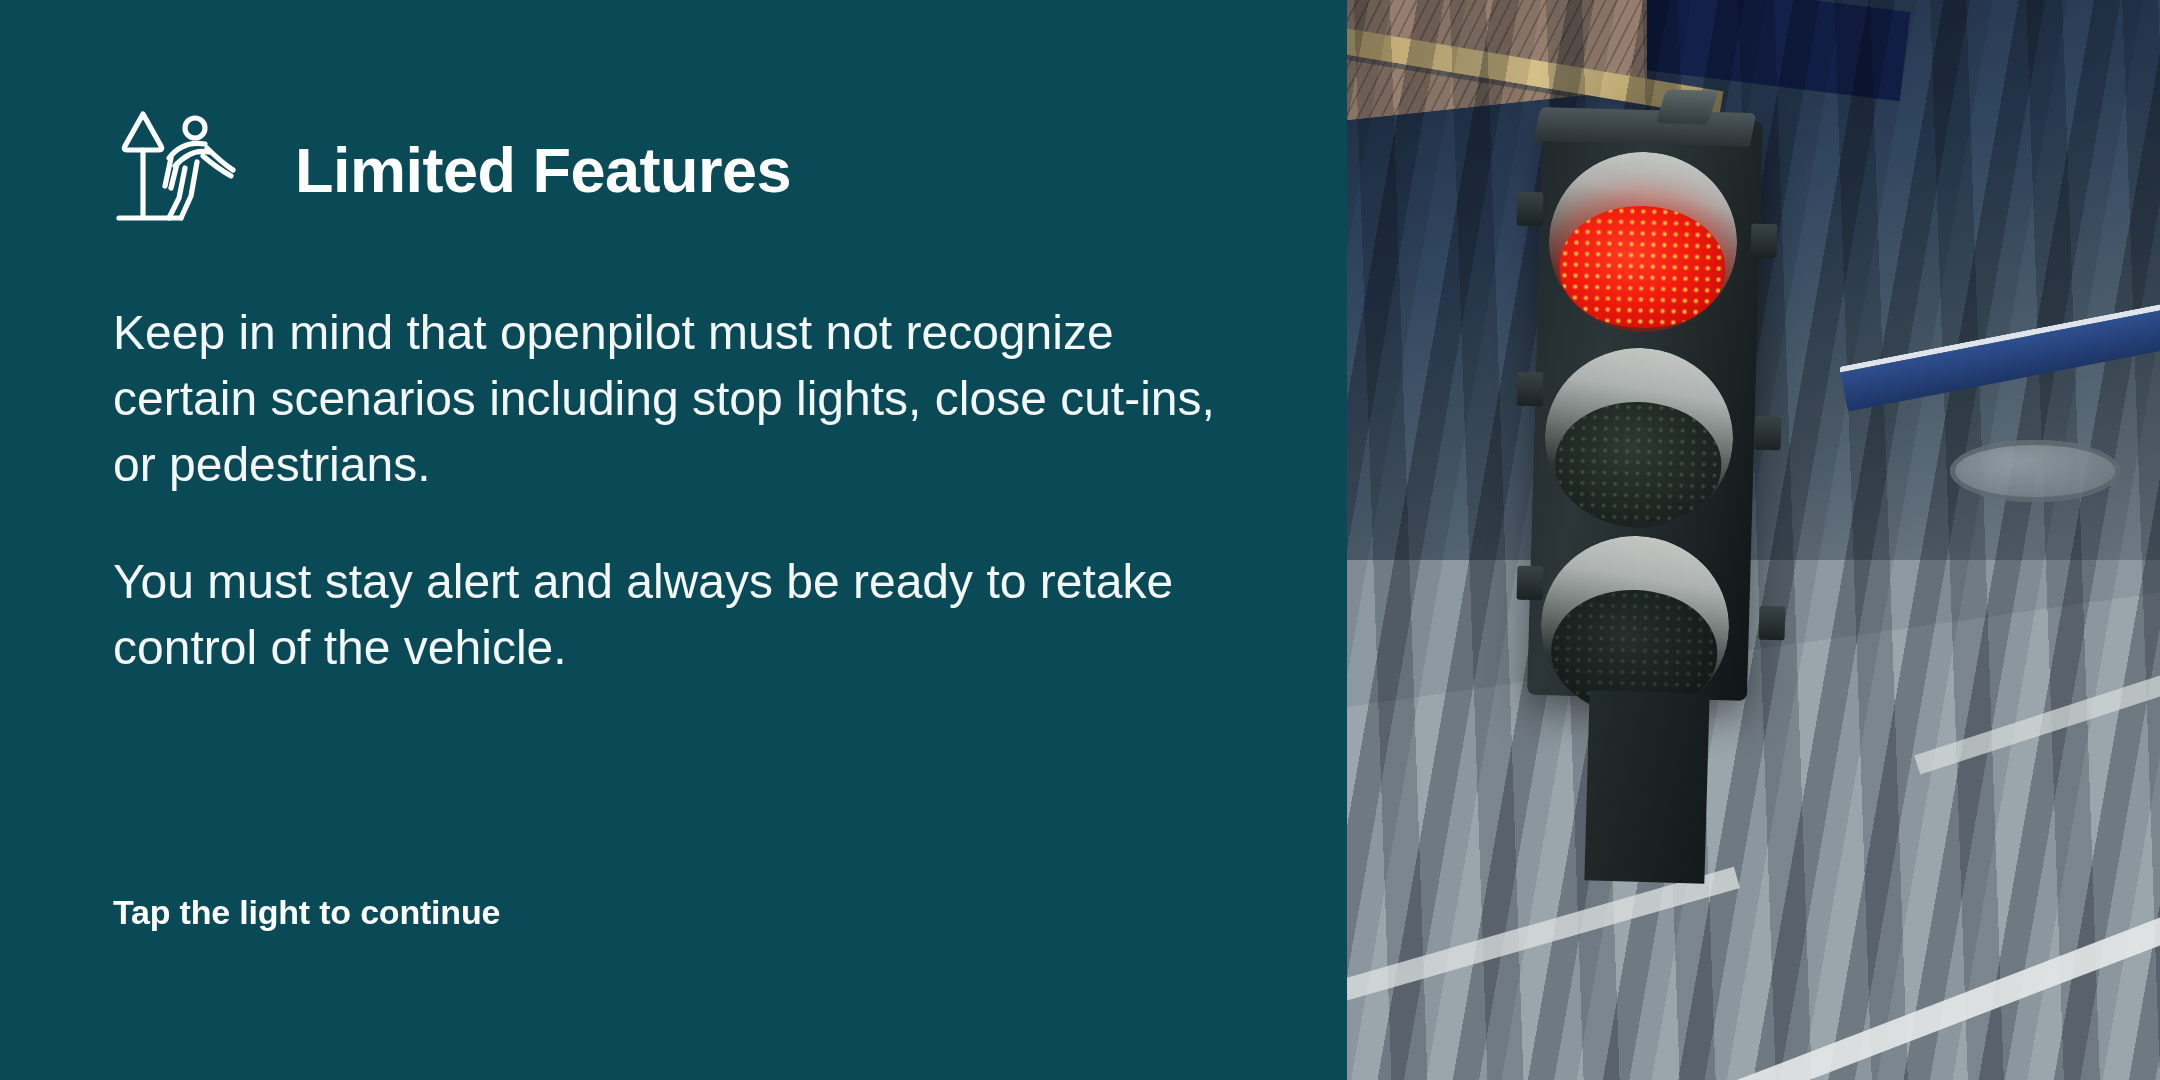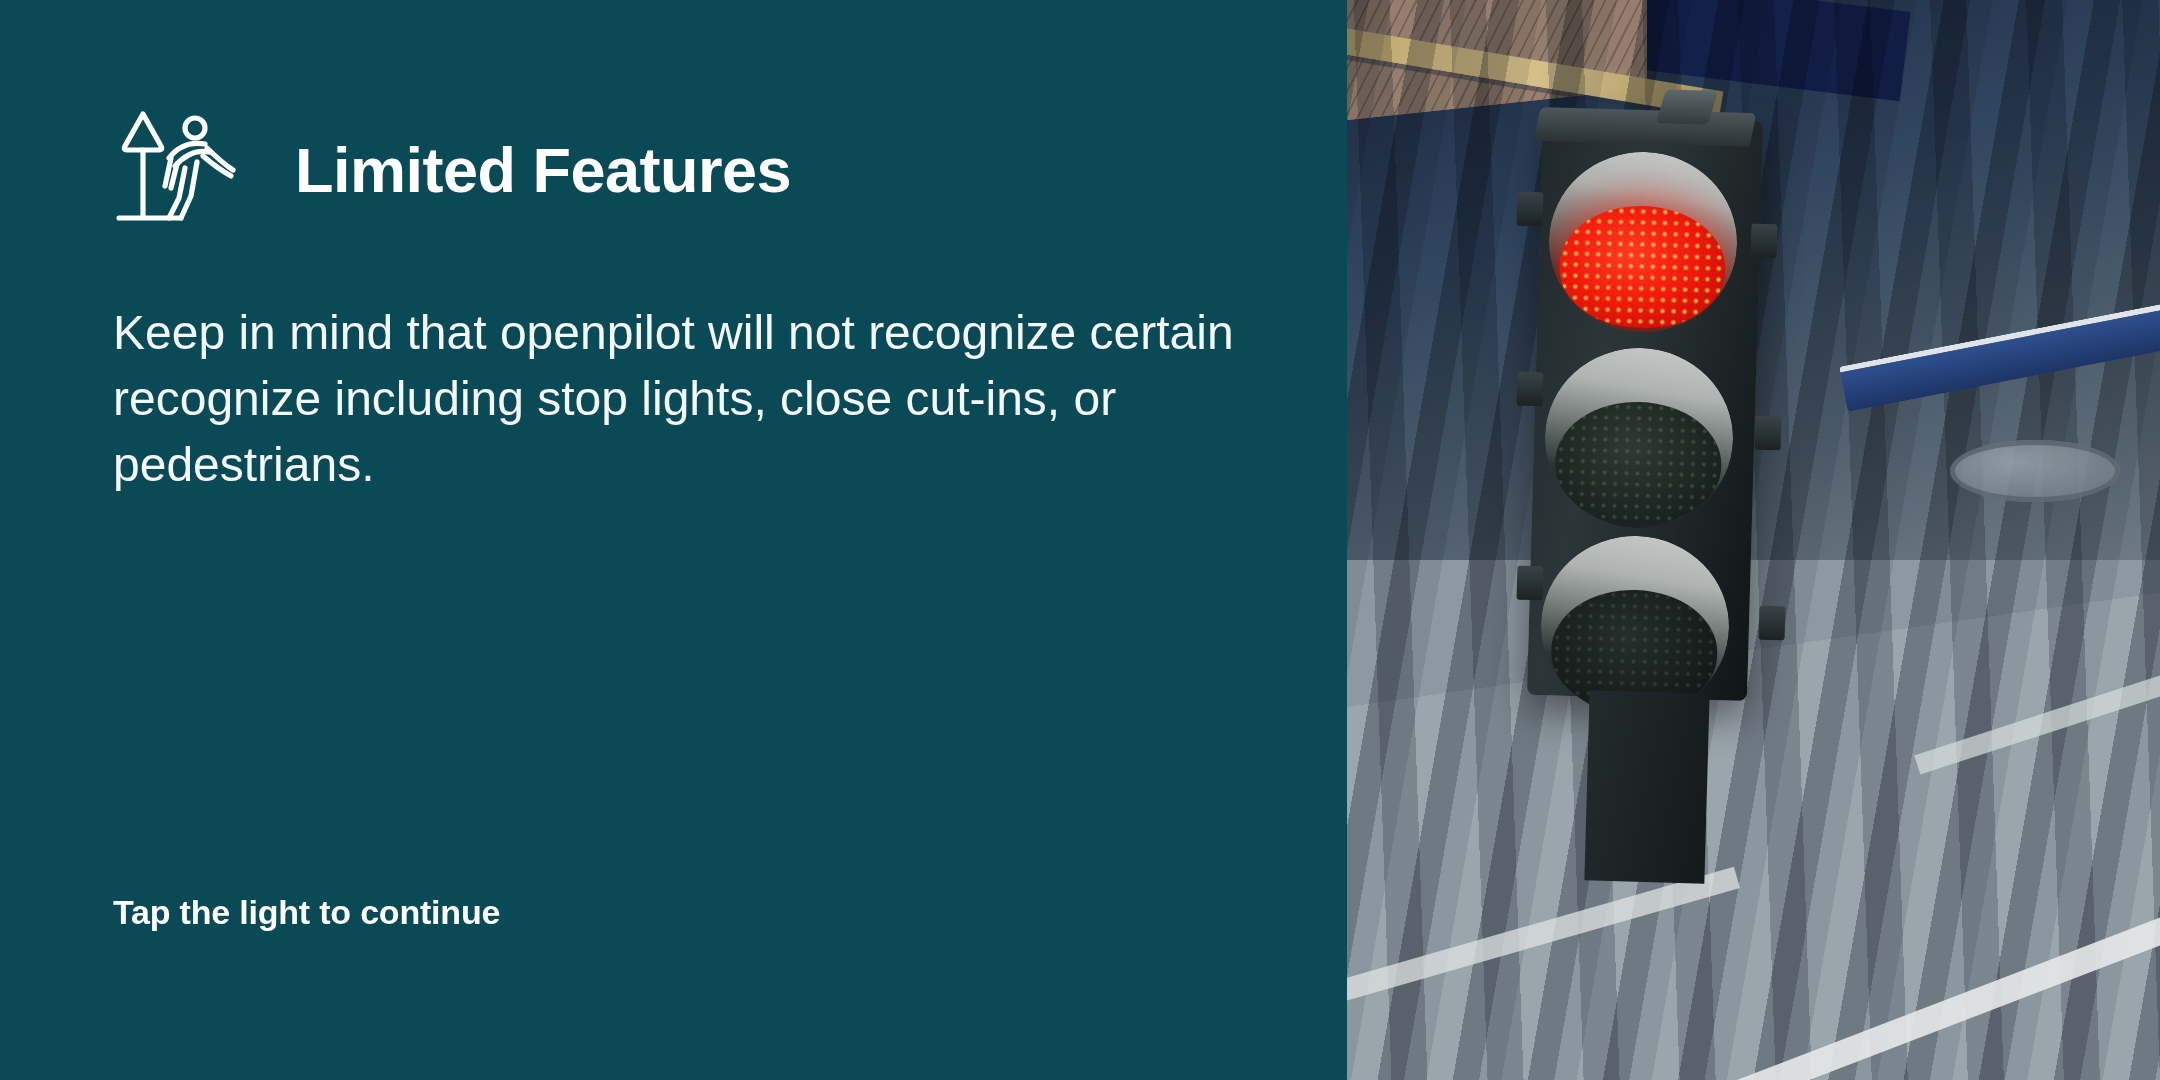--- a/index.html
+++ b/index.html
@@ -429,21 +429,22 @@
           <path d="M84 62 L78 96 L68 118"></path>
 
           <path d="M72 68 L66 98 L56 118"></path>
         </svg>
       </span>
 
       <h1 class="page-title">Limited Features</h1>
     </div>
 
     <div class="body-copy">
-      <p class="paragraph">Keep in mind that openpilot will not recognize certain recognize including stop lights, close cut-ins, or pedestrians.</p>
+      <p class="paragraph">Keep in mind that openpilot must not recognize certain scenarios including stop lights, close cut-ins, or pedestrians.</p>
+      <p class="paragraph">You must stay alert and always be ready to retake control of the vehicle.</p>
     </div>
 
     <p class="cta-hint">Tap the light to continue</p>
   </section>
 
   <section class="photo-panel">
     <div class="road-base"></div>
     <div class="asphalt-dark"></div>
     <div class="navy-band"></div>
     <div class="brick-strip"></div>

